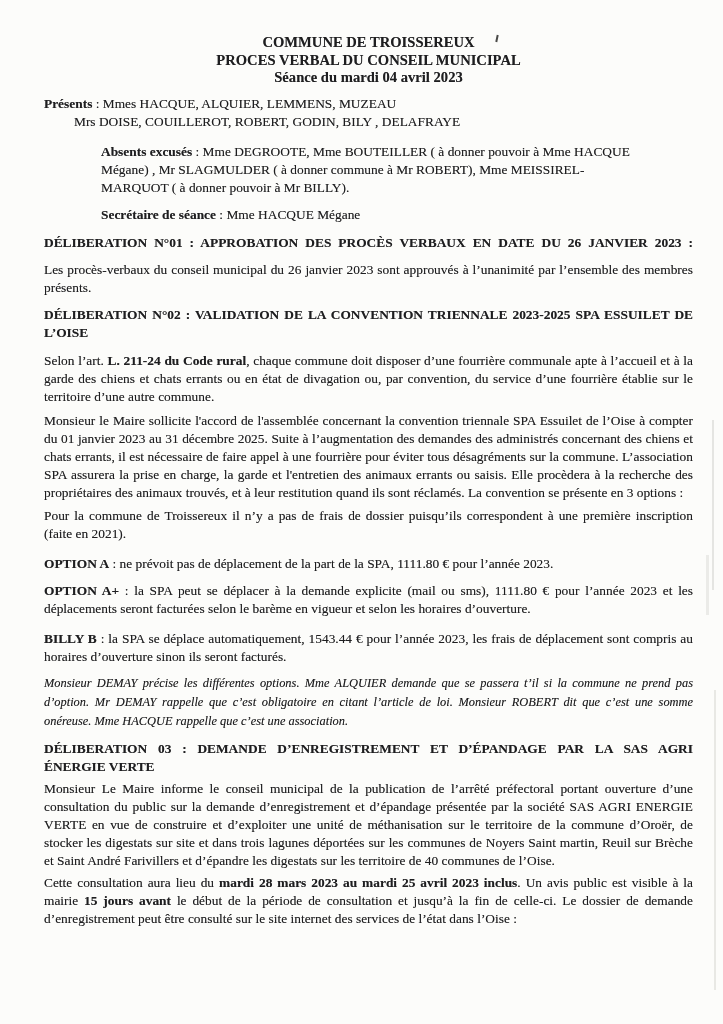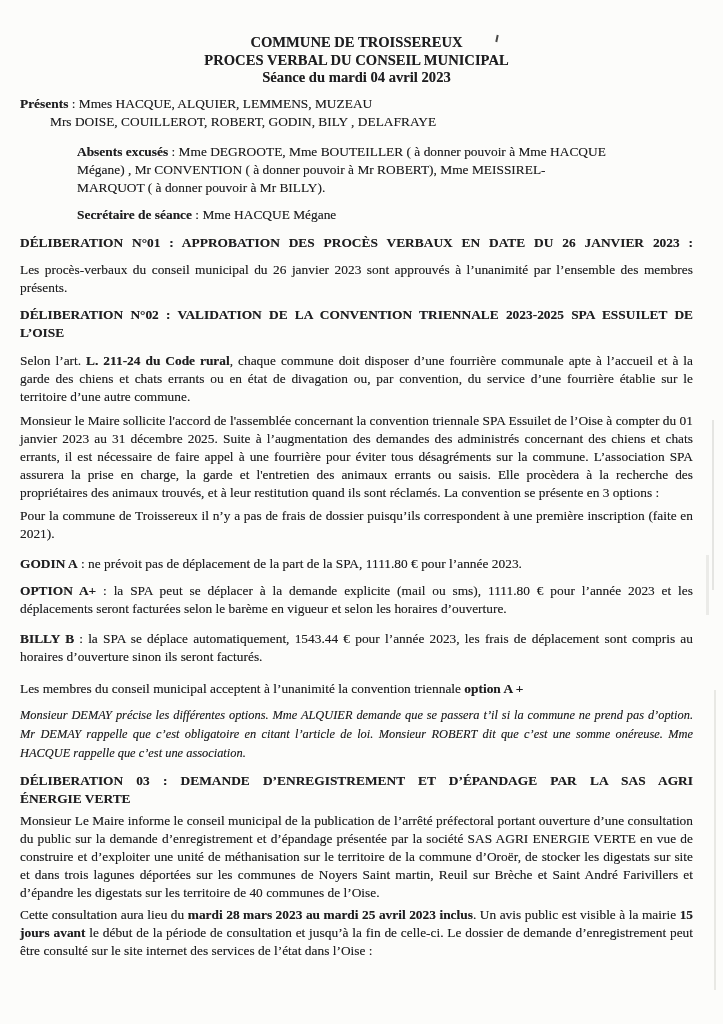--- a/index.html
+++ b/index.html
@@ -4,21 +4,21 @@
 <style>
   html,body{margin:0;padding:0;}
   body{
     width:723px;height:1024px;overflow:hidden;position:relative;
     background:#fcfcfa;
     font-family:"Liberation Serif","DejaVu Serif",serif;
     color:#1e1e20;
   }
   #page{
     position:absolute;inset:0;
-    padding:0 30px 0 20px;box-sizing:border-box;
+    padding:0 30px 0 44px;box-sizing:border-box;
   }
   .blk{font-size:13.4px;line-height:18px;text-shadow:0 0 .4px rgba(30,30,32,.45);}
   .blk .line{display:block;}
   .blk.title{text-align:center;font-weight:bold;font-size:14.6px;line-height:17.5px;}
   .blk.para .line{text-align:justify;}
   .blk.heading .line{font-weight:bold;}
   .blk.attendance .line{text-align:left;}
   .line.stretch{text-align:justify;text-align-last:justify;}
   .b{font-weight:bold;}
   .i{font-style:italic;}
@@ -41,21 +41,21 @@
         <div class="line"><span>COMMUNE DE TROISSEREUX</span></div>
         <div class="line"><span>PROCES VERBAL DU CONSEIL MUNICIPAL</span></div>
         <div class="line"><span>Séance du mardi 04 avril 2023</span></div>
       </div>
       <div class="blk attendance" style="margin-top: 8px;">
         <div class="line"><span class="b u">Présents</span><span> : Mmes HACQUE, ALQUIER, LEMMENS,  MUZEAU</span></div>
         <div class="line" style="padding-left: 30px;"><span>Mrs DOISE, COUILLEROT, ROBERT, GODIN, BILY , DELAFRAYE</span></div>
       </div>
       <div class="blk attendance" style="margin-top: 12px; margin-left: 57px;">
         <div class="line"><span class="b u">Absents excusés</span><span> : Mme DEGROOTE, Mme BOUTEILLER ( à donner pouvoir à Mme HACQUE</span></div>
-        <div class="line"><span>Mégane) , Mr CONVENTION ( à donner pouvoir à Mr ROBERT), Mme MEISSIREL-</span></div>
+        <div class="line"><span>Mégane) , Mr SLAGMULDER ( à donner commune à Mr ROBERT), Mme MEISSIREL-</span></div>
         <div class="line"><span>MARQUOT ( à donner pouvoir à Mr BILLY).</span></div>
       </div>
       <div class="blk attendance" style="margin-top: 9px; margin-left: 57px;">
         <div class="line"><span class="b u">Secrétaire de séance</span><span> : Mme HACQUE Mégane</span></div>
       </div>
       <div class="blk heading" style="margin-top: 10px;">
         <div class="line stretch"><span class="b u">DÉLIBERATION N°01 : APPROBATION DES PROCÈS VERBAUX EN DATE DU 26 JANVIER 2023</span><span class="b"> :</span></div>
       </div>
       <div class="blk para" style="margin-top: 9px;">
         <div class="line"><span>Les procès-verbaux du conseil municipal du 26 janvier 2023 sont approuvés à l’unanimité par l’ensemble des membres présents.</span></div>
@@ -67,30 +67,27 @@
       <div class="blk para" style="margin-top: 10px;">
         <div class="line"><span>Selon l’art. </span><span class="b">L. 211-24 du Code rural</span><span>, chaque commune doit disposer d’une fourrière communale apte à l’accueil et à la garde des chiens et chats errants ou en état de divagation ou, par convention, du service d’une fourrière établie sur le territoire d’une autre commune.</span></div>
       </div>
       <div class="blk para" style="margin-top: 6px;">
         <div class="line"><span>Monsieur le Maire sollicite l'accord de l'assemblée concernant la convention triennale SPA Essuilet de l’Oise à compter du 01 janvier 2023 au 31 décembre 2025. Suite à l’augmentation des demandes des administrés concernant des chiens et chats errants, il est nécessaire de faire appel à une fourrière pour éviter tous désagréments sur la commune. L’association SPA assurera la prise en charge, la garde et l'entretien des animaux errants ou saisis. Elle procèdera à la recherche des propriétaires des animaux trouvés, et à leur restitution quand ils sont réclamés. La convention se présente en 3 options :</span></div>
       </div>
       <div class="blk para" style="margin-top: 5px;">
         <div class="line"><span>Pour la commune de Troissereux il n’y a pas de frais de dossier puisqu’ils correspondent à une première inscription (faite en 2021).</span></div>
       </div>
       <div class="blk para" style="margin-top: 12px;">
-        <div class="line"><span class="b">GODIN A</span><span> : ne prévoit pas de déplacement de la part de la SPA, 1111.80 € pour l’année 2023.</span></div>
+        <div class="line"><span class="b">OPTION A</span><span> : ne prévoit pas de déplacement de la part de la SPA, 1111.80 € pour l’année 2023.</span></div>
       </div>
       <div class="blk para" style="margin-top: 9px;">
         <div class="line"><span class="b">OPTION A+</span><span> : la SPA peut se déplacer à la demande explicite (mail ou sms), 1111.80 € pour l’année 2023 et les déplacements seront facturées selon le barème en vigueur et selon les horaires d’ouverture.</span></div>
       </div>
       <div class="blk para" style="margin-top: 12px;">
         <div class="line"><span class="b">BILLY B</span><span> : la SPA se déplace automatiquement, 1543.44 € pour l’année 2023, les frais de déplacement sont compris au horaires d’ouverture sinon ils seront facturés.</span></div>
-      </div>
-      <div class="blk para" style="margin-top: 14px;">
-        <div class="line"><span>Les membres du conseil municipal acceptent à l’unanimité la convention triennale </span><span class="b">option A +</span></div>
       </div>
       <div class="blk italicpara" style="margin-top: 8px;">
         <div class="line"><span class="i">Monsieur DEMAY précise les différentes options. Mme ALQUIER demande que se passera t’il si la commune ne  prend pas d’option. Mr DEMAY rappelle que c’est obligatoire en citant l’article de loi. Monsieur ROBERT dit que c’est une somme onéreuse. Mme HACQUE rappelle que c’est une association.</span></div>
       </div>
       <div class="blk heading" style="margin-top: 9px;">
         <div class="line stretch"><span class="b u">DÉLIBERATION 03 : DEMANDE D’ENREGISTREMENT ET D’ÉPANDAGE PAR LA SAS AGRI</span></div>
         <div class="line"><span class="b u">ÉNERGIE VERTE</span></div>
       </div>
       <div class="blk para" style="margin-top: 4px;">
         <div class="line"><span>Monsieur Le Maire informe le conseil municipal de la publication de l’arrêté préfectoral portant ouverture d’une consultation du public sur la demande d’enregistrement et d’épandage présentée par la société SAS AGRI ENERGIE VERTE en vue de construire et d’exploiter une unité de méthanisation sur le territoire de la commune d’Oroër, de stocker les digestats sur site et dans trois lagunes déportées sur les communes de Noyers Saint martin, Reuil sur Brèche et Saint André Farivillers et d’épandre les digestats sur les territoire de 40 communes de l’Oise.</span></div>

